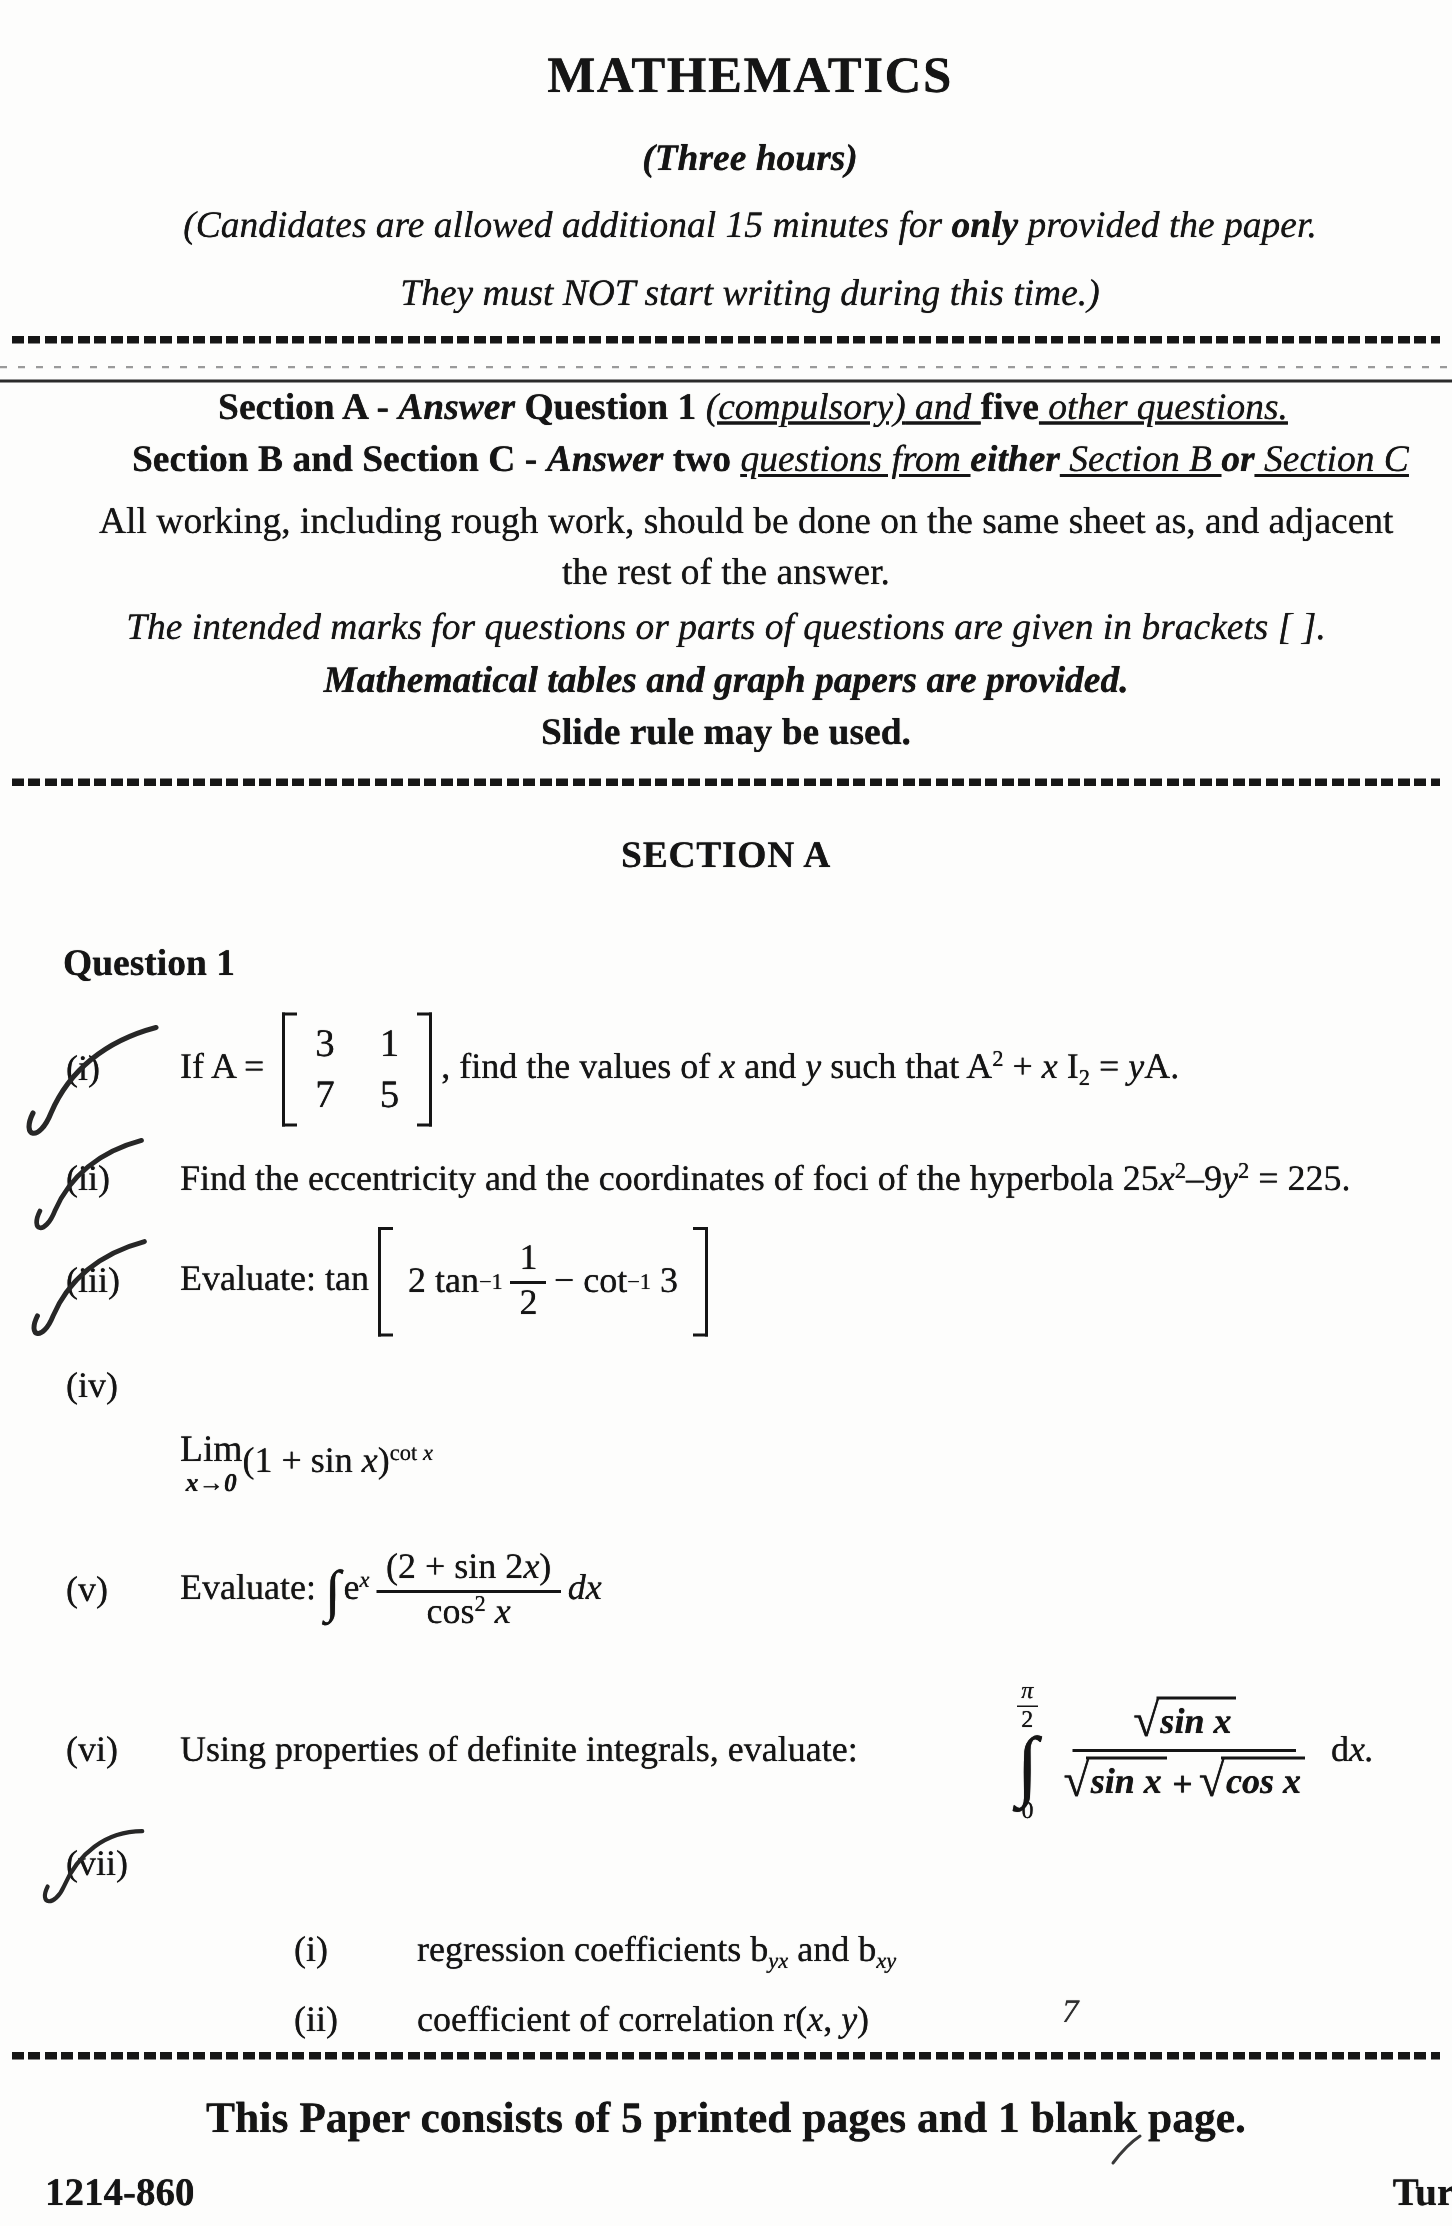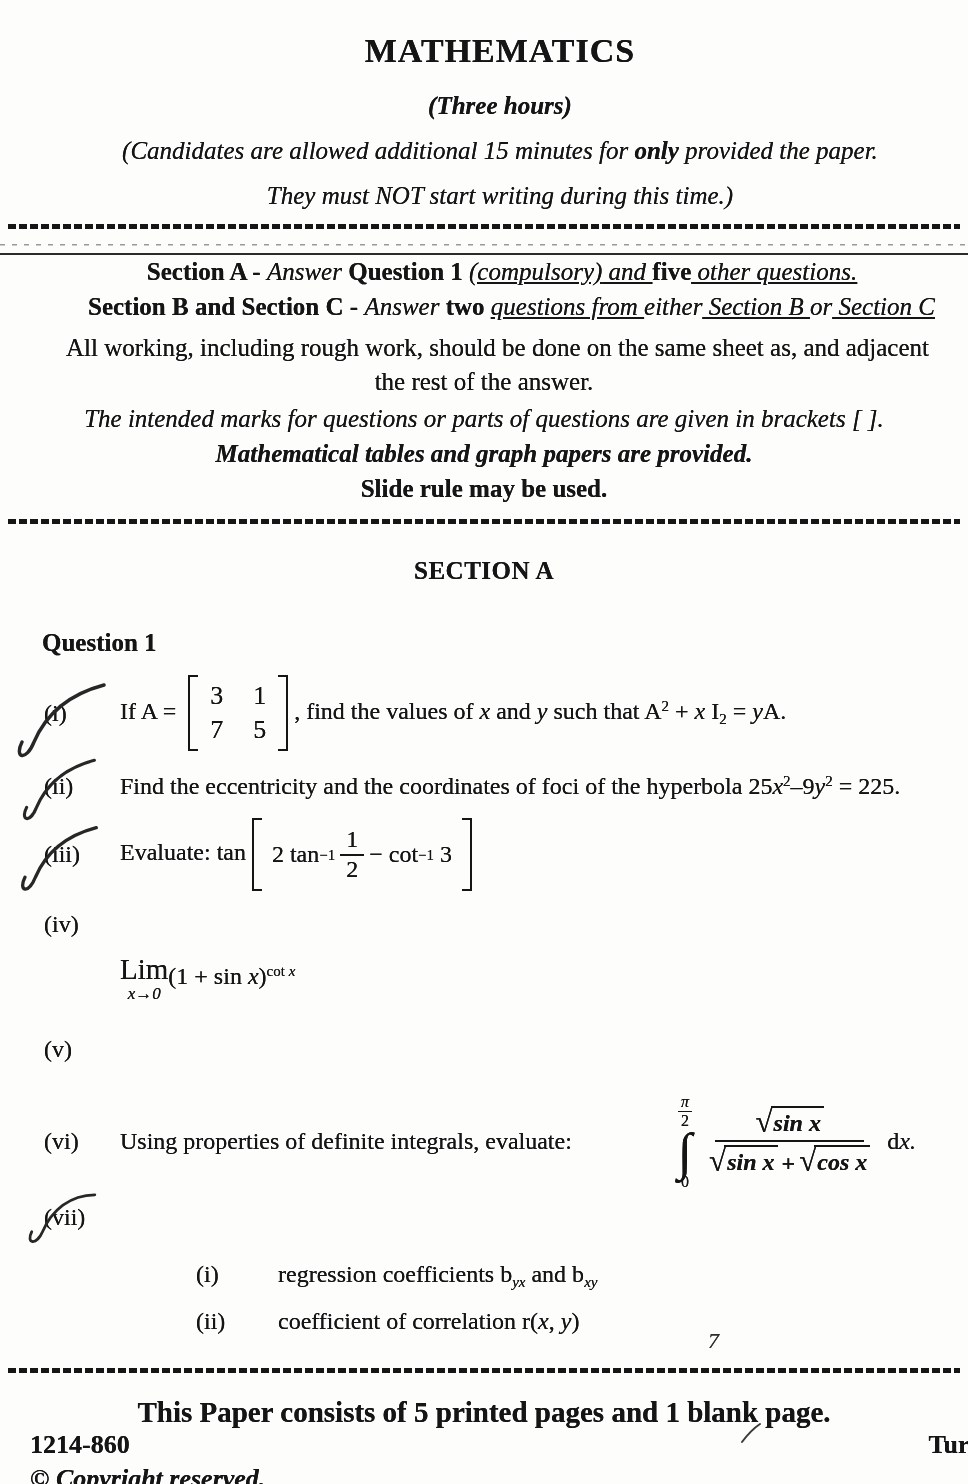--- a/index.html
+++ b/index.html
@@ -22,21 +22,21 @@
   
   .sep-dash{height:5px;margin:14px 8px 0 8px;
     background-image:repeating-linear-gradient(90deg,#161616 0 8px,rgba(0,0,0,0) 8px 11px);}
   .sep-double{margin:13px 0 0 0;height:11px;border-bottom:2px solid #2b2b2b;
     background-image:repeating-linear-gradient(90deg,#9a9a9a 0 5px,rgba(0,0,0,0) 5px 12px);
     background-size:100% 1.5px;background-repeat:no-repeat;background-position:0 2px;}
   
   .instr{font-size:25px;margin-top:4px;white-space:nowrap;}
   .instr .b{font-weight:bold;}
   .instr .i{font-style:italic;text-decoration:underline;}
-  .instr .bi{font-weight:normal;font-style:italic;margin-top:33px;}
+  .instr .bi{font-weight:bold;font-style:italic;margin-top:33px;}
   .lineA{text-align:center;transform:translateX(18px);margin-top:3px;}
   .lineB{padding-left:88px;margin-top:7px;}
   .lineC{padding-left:66px;margin-top:13px;}
   .lineD{text-align:center;margin-top:6px;}
   .lineE{text-align:center;font-style:italic;margin-top:9px;}
   .lineF{text-align:center;font-style:italic;font-weight:bold;margin-top:7px;}
   .lineG{text-align:center;font-weight:bold;margin-top:7px;}
   
   .section-title{text-align:center;font-size:25px;font-weight:bold;margin-top:33px;letter-spacing:.5px;}
   .q-heading{font-size:25px;font-weight:bold;padding-left:42px;margin-top:44px;}
@@ -54,38 +54,38 @@
   .brk.l{border-right:0;}
   .brk.r{border-left:0;}
   .matrix .cells{display:grid;grid-template-columns:auto auto;column-gap:30px;row-gap:4px;
     padding:6px 12px;font-size:26px;text-align:center;}
   .bigbrk .inner{display:flex;align-items:center;padding:8px 10px;}
   .frac{display:inline-flex;flex-direction:column;align-items:center;vertical-align:middle;
     line-height:1.15;margin:0 5px;}
   .frac .num{padding:0 6px;border-bottom:2.5px solid #151515;}
   .frac .den{padding:0 6px;}
   .lim{display:inline-flex;flex-direction:column;align-items:center;line-height:1.05;vertical-align:middle;}
-  .lim .t{font-size:29px;text-align:right;}
-  .lim .b{font-size:17px;font-style:italic;}
+  .lim .t{font-size:25px;text-align:right;}
+  .lim .b{font-size:17px;font-style:italic;font-weight:bold;}
   .int-sign{font-size:38px;vertical-align:middle;line-height:.8;margin-right:2px;}
   .sqrt{display:inline-flex;align-items:flex-start;white-space:nowrap;}
   .sqrt .sign{font-size:1.3em;line-height:1;margin-right:-2px;}
   .sqrt .bod{border-top:2px solid #151515;padding:2px 3px 0 3px;font-style:italic;font-weight:bold;}
   .bigint{display:inline-flex;align-items:center;}
   .intcol{display:inline-flex;flex-direction:column;align-items:center;margin-right:6px;line-height:1;}
   .intcol .sym{font-size:52px;line-height:.85;}
   .intcol .lo{font-size:16px;}
   .sfrac{display:inline-flex;flex-direction:column;align-items:center;font-size:16px;line-height:1.1;}
   .sfrac .n{border-bottom:1.5px solid #151515;padding:0 3px;font-style:italic;}
   
   .tick{position:absolute;pointer-events:none;}
   .stray{position:absolute;font-style:italic;color:#2e2e2e;}
   
   .consists{text-align:center;font-size:29px;font-weight:bold;margin-top:12px;}
-  .code-row{position:relative;margin-top:1px;font-size:26px;font-weight:bold;height:32px;}
+  .code-row{position:relative;margin-top:18px;font-size:26px;font-weight:bold;height:32px;}
   .code{position:absolute;left:30px;top:0;}
   .turn{position:absolute;right:-16px;top:0;}
   .copyright{padding-left:30px;font-size:26px;font-weight:bold;font-style:italic;margin-top:2px;}
 </style>
 </head>
 <body>
 
 <div class="page">
 
   <div class="hdr">
@@ -172,20 +172,26 @@
     <span>
       <span class="lim">
           <span class="t">Lim</span>
           <span class="b">x→0</span>
         </span><span>(1 + sin </span><i>x</i><span>)</span><sup><span>cot </span><i>x</i></sup>
     </span>
   </div>
 
   <div class="qrow" style="margin-top:34px;">
     <span class="qlabel"><span>(v)</span></span>
+    <span class="qbody">
+      <span>Evaluate:  </span><span class="int-sign">∫</span><span>e</span><sup><i>x</i></sup><span class="frac">
+          <span class="num"><span>(2 + sin 2</span><i>x</i><span>)</span></span>
+          <span class="den"><span>cos</span><sup>2</sup><i> x</i></span>
+        </span><i>dx</i>
+    </span>
   </div>
 
   <div class="qrow" style="margin-top:30px;">
     <span class="qlabel"><span>(vi)</span></span>
     <span class="qbody" style="display:flex;align-items:center;">
       <span>Using properties of definite integrals, evaluate:</span>
       <span class="bigint" style="margin-left:auto;margin-right:52px;">
         <span class="intcol">
             <span class="sfrac">
               <span class="n">π</span>

